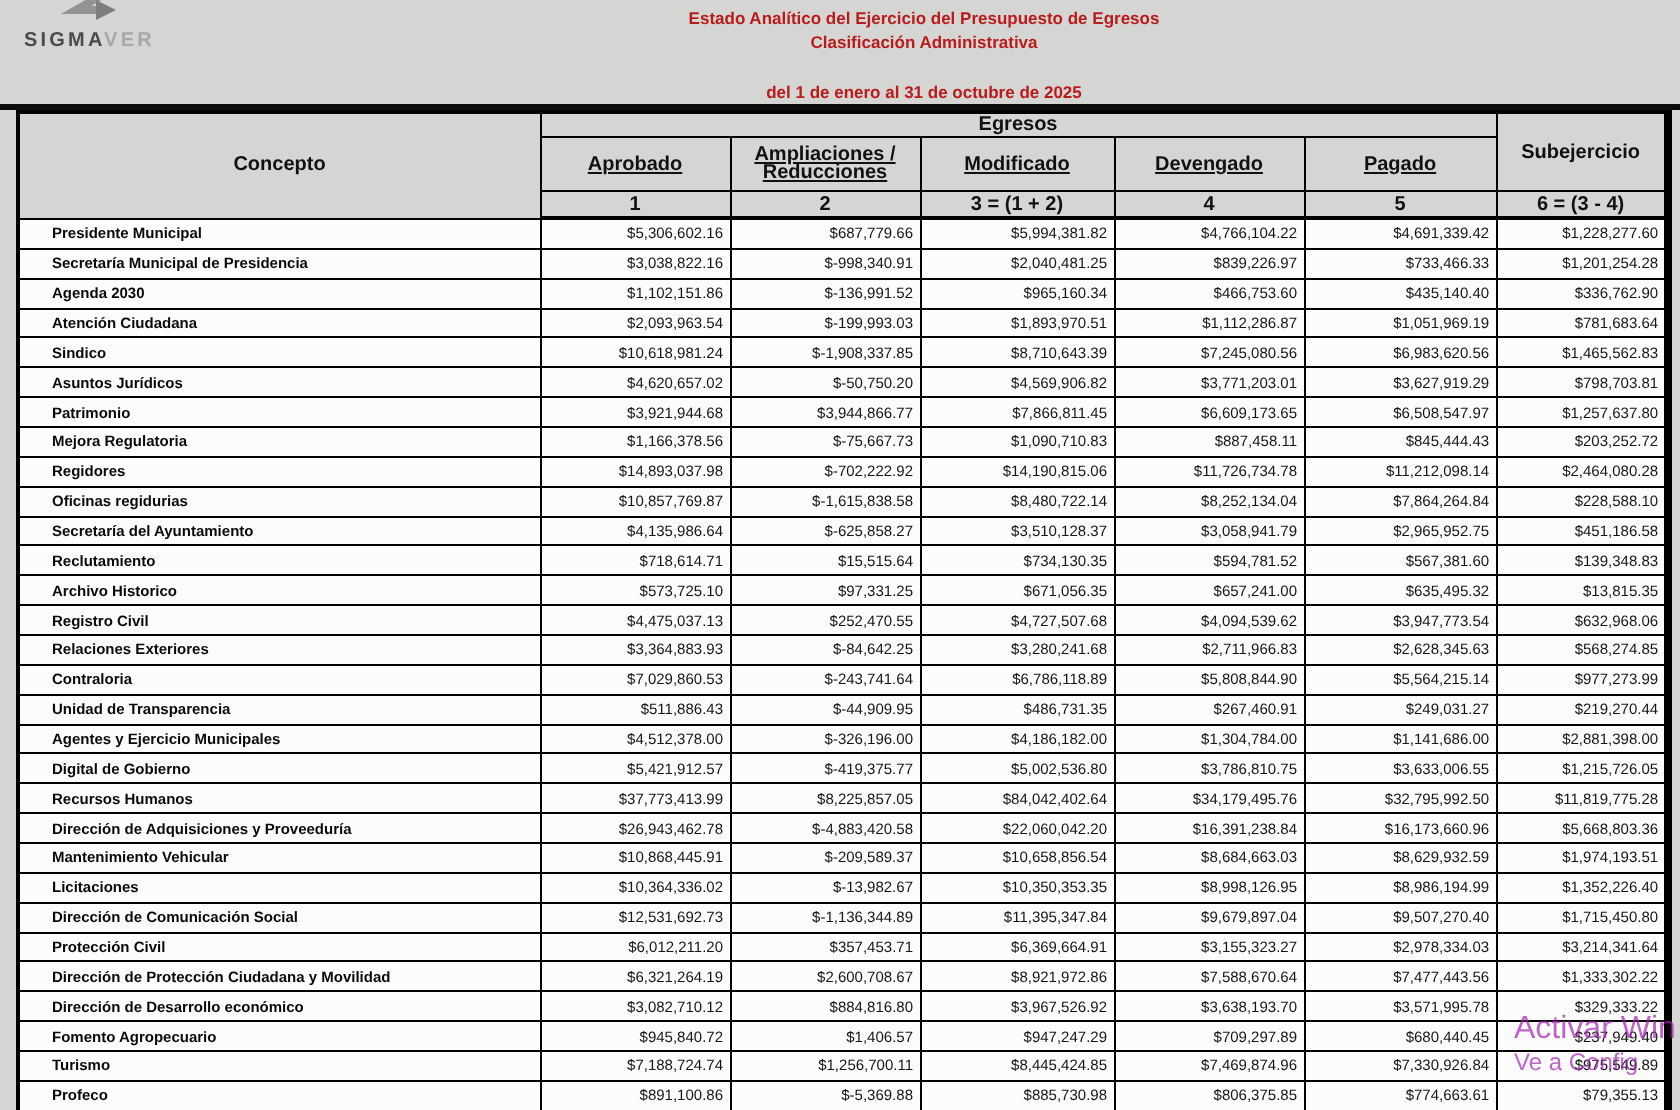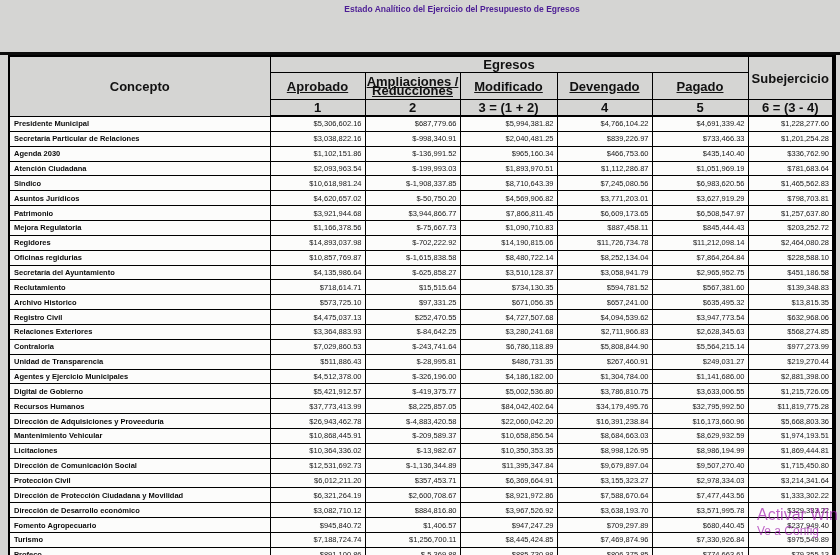--- a/index.html
+++ b/index.html
@@ -9,66 +9,78 @@
     font-family:"Liberation Sans", sans-serif;
     -webkit-font-smoothing:antialiased;
   }
   
   .topband{position:absolute;left:0;top:0;width:840px;height:52px;background:#d5d5d3;}
   .logo{position:absolute;left:8px;top:0;width:90px;height:40px;}
   .logo-glyph{position:absolute;left:14px;top:-5px;}
   .logo-text{position:absolute;left:4px;top:15px;font-size:10px;font-weight:bold;letter-spacing:1.6px;white-space:nowrap;}
   .logo-text .p1{color:#4b4b4b;}
   .logo-text .p2{color:#a8a8a8;}
-  .titleblock{position:absolute;left:96px;right:12px;top:3px;text-align:center;color:#4c1d95;}
+  .titleblock{position:absolute;left:96px;right:12px;top:3px;text-align:center;color:#b91c1c;}
   .titleblock .t1{font-size:8.5px;font-weight:bold;line-height:12px;}
   .titleblock .t2{font-size:8.5px;font-weight:bold;line-height:12px;}
   .titleblock .t3{font-size:8.5px;font-weight:bold;line-height:12px;margin-top:13px;}
   .toprule{position:absolute;left:0;top:52px;width:840px;height:3px;background:#0c0c0c;}
 
   
   table.report{
     position:absolute;left:8px;top:55px;width:828px;
     border-collapse:collapse;table-layout:fixed;
     border-left:2px solid #000;border-right:4px solid #000;border-top:2px solid #000;
   }
   table.report th, table.report td{
     border:1px solid #000;overflow:hidden;white-space:nowrap;
   }
   thead th{
-    background:#d5d5d3;font-weight:bold;font-size:13px;color:#111;
+    background:#d5d5d3;font-weight:bold;font-size:10px;color:#111;
     text-align:center;vertical-align:middle;padding:0 1px;
   }
   thead th.wrap{white-space:normal;line-height:9px;}
   thead tr.r-group th{height:11px;}
   thead tr.r-names th{height:26px;text-decoration:underline;}
   thead tr.r-nums  th{height:12px;}
   thead tr.r-nums  th{border-bottom:2px solid #000;}
   tbody td{background:#fcfcfb;height:13.87px;padding:0;vertical-align:middle;}
   td.concept{
-    font-weight:bold;font-size:7.5px;color:#0a0a0a;text-align:left;padding-left:4px;
+    font-weight:bold;font-size:7.5px;color:#0a0a0a;text-align:left;padding-left:16px;
   }
   td.num{
     font-size:7.5px;color:#151515;text-align:right;padding-right:3px;
     font-family:"Liberation Sans", sans-serif;
   }
   
   .watermark{
     position:absolute;left:757px;top:505px;z-index:5;pointer-events:none;
     color:#a21caf;opacity:.68;white-space:nowrap;
   }
   .watermark .w1{font-size:16px;line-height:19px;}
   .watermark .w2{font-size:12px;line-height:15px;}
 </style>
 </head>
 <body>
 
 <div class="topband">
+  <div class="logo">
+    <svg class="logo-glyph" width="40" height="22" viewBox="0 0 40 22">
+      <path d="M6 2 L30 2 L16 10 L28 10" fill="none" stroke="#929292" stroke-width="4"></path>
+      <path d="M26 5 L36 10 L26 15 Z" fill="#7e7e7e"></path>
+      <path d="M6 2 L30 2" stroke="#5f5f5f" stroke-width="1.2"></path>
+    </svg>
+    <div class="logo-text">
+      <span class="p1">SIGMA</span><span class="p2">VER</span>
+    </div>
+  </div>
   <div class="titleblock">
     <div class="t1">Estado Analítico del Ejercicio del Presupuesto de Egresos</div>
+    <div class="t2">Clasificación Administrativa</div>
+    <div class="t3">del 1 de enero al 31 de octubre de 2025</div>
   </div>
 </div>
 <div class="toprule"></div>
 
 <table class="report">
   <colgroup>
     <col style="width:261px">
       <col style="width:95px">
       <col style="width:95px">
     <col style="width:97px">
@@ -103,21 +115,21 @@
   <tr style="">
       <td class="concept">Presidente Municipal</td>
       <td class="num">$5,306,602.16</td>
       <td class="num">$687,779.66</td>
       <td class="num">$5,994,381.82</td>
       <td class="num">$4,766,104.22</td>
       <td class="num">$4,691,339.42</td>
       <td class="num">$1,228,277.60</td>
     </tr>
       <tr style="">
-      <td class="concept">Secretaría Particular de Relaciones</td>
+      <td class="concept">Secretaría Municipal de Presidencia</td>
       <td class="num">$3,038,822.16</td>
       <td class="num">$-998,340.91</td>
       <td class="num">$2,040,481.25</td>
       <td class="num">$839,226.97</td>
       <td class="num">$733,466.33</td>
       <td class="num">$1,201,254.28</td>
     </tr>
       <tr style="">
       <td class="concept">Agenda 2030</td>
       <td class="num">$1,102,151.86</td>
@@ -240,21 +252,21 @@
       <td class="num">$7,029,860.53</td>
       <td class="num">$-243,741.64</td>
       <td class="num">$6,786,118.89</td>
       <td class="num">$5,808,844.90</td>
       <td class="num">$5,564,215.14</td>
       <td class="num">$977,273.99</td>
     </tr>
       <tr style="">
       <td class="concept">Unidad de Transparencia</td>
       <td class="num">$511,886.43</td>
-      <td class="num">$-28,995.81</td>
+      <td class="num">$-44,909.95</td>
       <td class="num">$486,731.35</td>
       <td class="num">$267,460.91</td>
       <td class="num">$249,031.27</td>
       <td class="num">$219,270.44</td>
     </tr>
       <tr style="">
       <td class="concept">Agentes y Ejercicio Municipales</td>
       <td class="num">$4,512,378.00</td>
       <td class="num">$-326,196.00</td>
       <td class="num">$4,186,182.00</td>
@@ -298,21 +310,21 @@
       <td class="num">$8,629,932.59</td>
       <td class="num">$1,974,193.51</td>
     </tr>
       <tr style="">
       <td class="concept">Licitaciones</td>
       <td class="num">$10,364,336.02</td>
       <td class="num">$-13,982.67</td>
       <td class="num">$10,350,353.35</td>
       <td class="num">$8,998,126.95</td>
       <td class="num">$8,986,194.99</td>
-      <td class="num">$1,869,444.81</td>
+      <td class="num">$1,352,226.40</td>
     </tr>
       <tr style="">
       <td class="concept">Dirección de Comunicación Social</td>
       <td class="num">$12,531,692.73</td>
       <td class="num">$-1,136,344.89</td>
       <td class="num">$11,395,347.84</td>
       <td class="num">$9,679,897.04</td>
       <td class="num">$9,507,270.40</td>
       <td class="num">$1,715,450.80</td>
     </tr>

